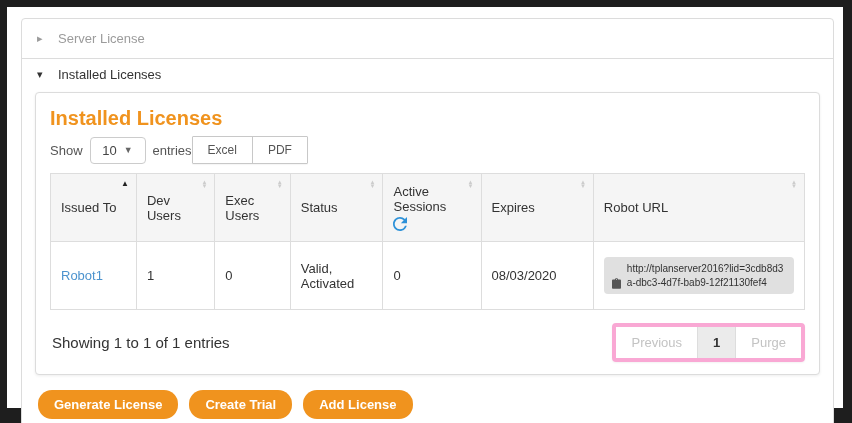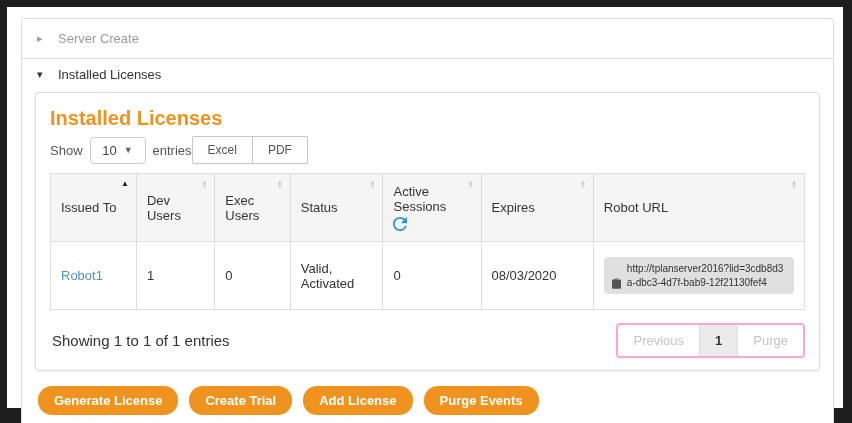--- a/index.html
+++ b/index.html
@@ -40,37 +40,37 @@
   .sort-asc{position:absolute;top:6px;right:7px;font-size:8px;color:#222;line-height:1;}
   .sort-both{position:absolute;top:6px;right:7px;font-size:6px;color:#ccc;line-height:4px;display:flex;flex-direction:column;text-align:center;}
   .th-stack{display:flex;flex-direction:column;gap:3px;}
   .refresh-btn{width:14px;height:14px;display:inline-block;cursor:pointer;}
   a.row-link{color:var(--link);text-decoration:none;cursor:pointer;}
   .url-badge{display:inline-flex;gap:6px;align-items:flex-end;background:#e0e0e0;border-radius:4px;padding:5px 8px;font-size:10px;line-height:1.35;color:#333;max-width:198px;cursor:pointer;}
   .url-badge svg{flex:0 0 auto;margin-top:1px;}
   .url-text{word-break:break-all;}
   .table-footer{display:flex;justify-content:space-between;align-items:center;margin-top:13px;}
   .summary{font-size:15px;color:#333;padding-left:2px;}
-  .pagination{display:flex;border:2px solid #f9a8d4;border-radius:4px;overflow:hidden;box-shadow:0 1px 2px rgba(0,0,0,.05);}
+  .pagination{display:flex;border:4px solid #f9a8d4;border-radius:4px;overflow:hidden;box-shadow:0 1px 2px rgba(0,0,0,.05);}
   .page-btn{padding:8px 15px;font-size:13px;cursor:pointer;background:#fff;}
   .page-btn.disabled{color:#c3c3c3;}
   .page-btn.active{background:#ebebeb;color:#333;font-weight:700;border-left:1px solid #ddd;border-right:1px solid #ddd;padding:8px 15px;}
   .actions-row{display:flex;gap:11px;margin:15px 0 0 3px;}
   .actions-row button{background:var(--accent);color:#fff;border:none;border-radius:14px;padding:7px 16px;font-size:13px;font-weight:700;cursor:pointer;font-family:inherit;}
 </style>
 </head>
 <body>
 
 <div class="frame">
   <div class="page">
     <div class="accordion">
 
       <div class="acc-header h1">
         <span class="caret">▸</span>
-        <span class="acc-label">Server Create</span>
+        <span class="acc-label">Server License</span>
       </div>
 
       <div class="acc-header h2" style="border-top:1px solid var(--border);">
         <span class="caret dark">▾</span>
         <span class="acc-label dark">Installed Licenses</span>
       </div>
 
       <div class="acc-body">
         <div class="card">
           <div class="panel-title">Installed Licenses</div>
@@ -184,19 +184,18 @@
               <span class="page-btn active">1</span>
               <span class="page-btn disabled">Purge</span>
             </div>
           </div>
         </div>
 
         <div class="actions-row">
           <button>Generate License</button>
           <button>Create Trial</button>
           <button>Add License</button>
-          <button>Purge Events</button>
         </div>
       </div>
 
     </div>
   </div>
 </div>
 
 </body></html>

